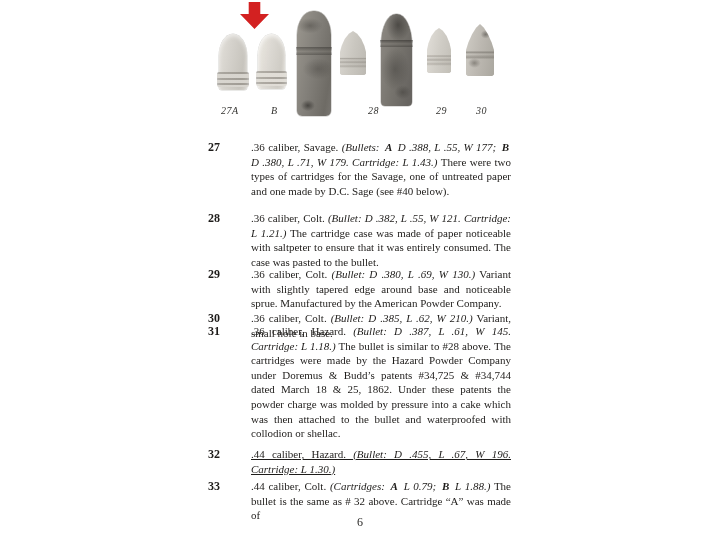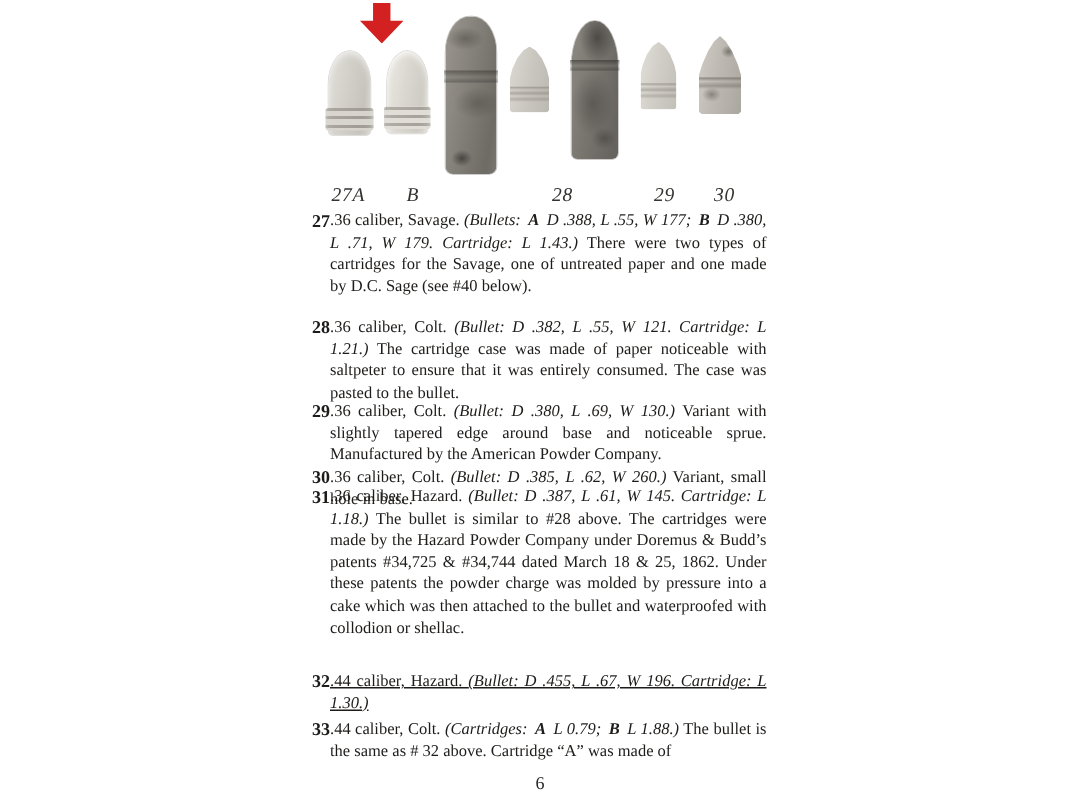--- a/index.html
+++ b/index.html
@@ -52,27 +52,27 @@
 
   #b7{left:466px;top:24px;width:28px;height:52px;
       clip-path:polygon(50% 0%,64% 7%,78% 19%,92% 36%,100% 50%,100% 97%,94% 100%,6% 100%,0% 97%,0% 50%,8% 36%,22% 19%,36% 7%);
       background:
         radial-gradient(7px 6px at 70% 20%,rgba(60,57,52,.5),transparent 70%),
         radial-gradient(9px 7px at 30% 75%,rgba(70,66,60,.45),transparent 70%),
         linear-gradient(to bottom,transparent 52%,rgba(100,96,89,.55) 54%,transparent 58%,
                         rgba(100,96,89,.4) 64%,transparent 68%),
         linear-gradient(100deg,#d0cdc6,#bcb8b1 50%,#aaa79f);}
 
-  .flabel{position:absolute;top:122px;font-style:italic;font-size:13px;color:#33322f;letter-spacing:.5px;}
+  .flabel{position:absolute;top:105px;font-style:italic;font-size:10px;color:#33322f;letter-spacing:.5px;}
   #l1{left:221px;} #l2{left:271px;} #l3{left:368px;} #l4{left:436px;} #l5{left:476px;}
 
   
   .entry{position:absolute;left:208px;width:303px;font-size:11px;line-height:14.6px;}
   .entry .num{position:absolute;left:0;top:0;font-weight:700;font-size:12px;}
-  .entry .body{margin-left:12px;text-align:justify;}
+  .entry .body{margin-left:43px;text-align:justify;}
   .it{font-style:italic;}
   .bd{font-style:italic;font-weight:700;padding:0 2px;}
   .e1{top:140px;} .e2{top:211px;} .e3{top:267px;} .e4{top:311px;}
   .e5{top:324px;} .e6{top:447px;text-decoration:underline;} .e7{top:479px;}
 
   #pagenum{position:absolute;left:0;top:515px;width:720px;text-align:center;font-size:12px;color:#2a2927;}
 </style>
 </head>
 <body>
 
@@ -102,21 +102,21 @@
       <div class="entry e2">
         <span class="num">28</span>
         <div class="body"><span>.36 caliber, Colt.  </span><span class="it">(Bullet: D .382, L .55, W 121.  Cartridge: L 1.21.)</span><span>  The cartridge case was made of paper noticeable with saltpeter to ensure that it was entirely consumed.  The case was pasted to the bullet.</span></div>
       </div>
       <div class="entry e3">
         <span class="num">29</span>
         <div class="body"><span>.36 caliber, Colt.  </span><span class="it">(Bullet: D .380, L .69, W 130.)</span><span>  Variant with slightly tapered edge around base and noticeable sprue.  Manufactured by the American Powder Company.</span></div>
       </div>
       <div class="entry e4">
         <span class="num">30</span>
-        <div class="body"><span>.36 caliber, Colt.  </span><span class="it">(Bullet: D .385, L .62, W 260.)</span><span>  Variant, small hole in base.</span></div>
+        <div class="body"><span>.36 caliber, Colt.  </span><span class="it">(Bullet: D .385, L .62, W 210.)</span><span>  Variant, small hole in base.</span></div>
       </div>
       <div class="entry e5">
         <span class="num">31</span>
         <div class="body"><span>.36 caliber, Hazard.  </span><span class="it">(Bullet: D .387, L .61, W 145.  Cartridge: L 1.18.)</span><span>  The bullet is similar to #28 above.  The cartridges were made by the Hazard Powder Company under Doremus &amp; Budd’s patents #34,725 &amp; #34,744 dated March 18 &amp; 25, 1862.  Under these patents the powder charge was molded by pressure into a cake which was then attached to the bullet and waterproofed with collodion or shellac.</span></div>
       </div>
       <div class="entry e6">
         <span class="num">32</span>
         <div class="body"><span>.44 caliber, Hazard.  </span><span class="it">(Bullet: D .455, L .67, W 196.  Cartridge: L 1.30.)</span></div>
       </div>
       <div class="entry e7">

